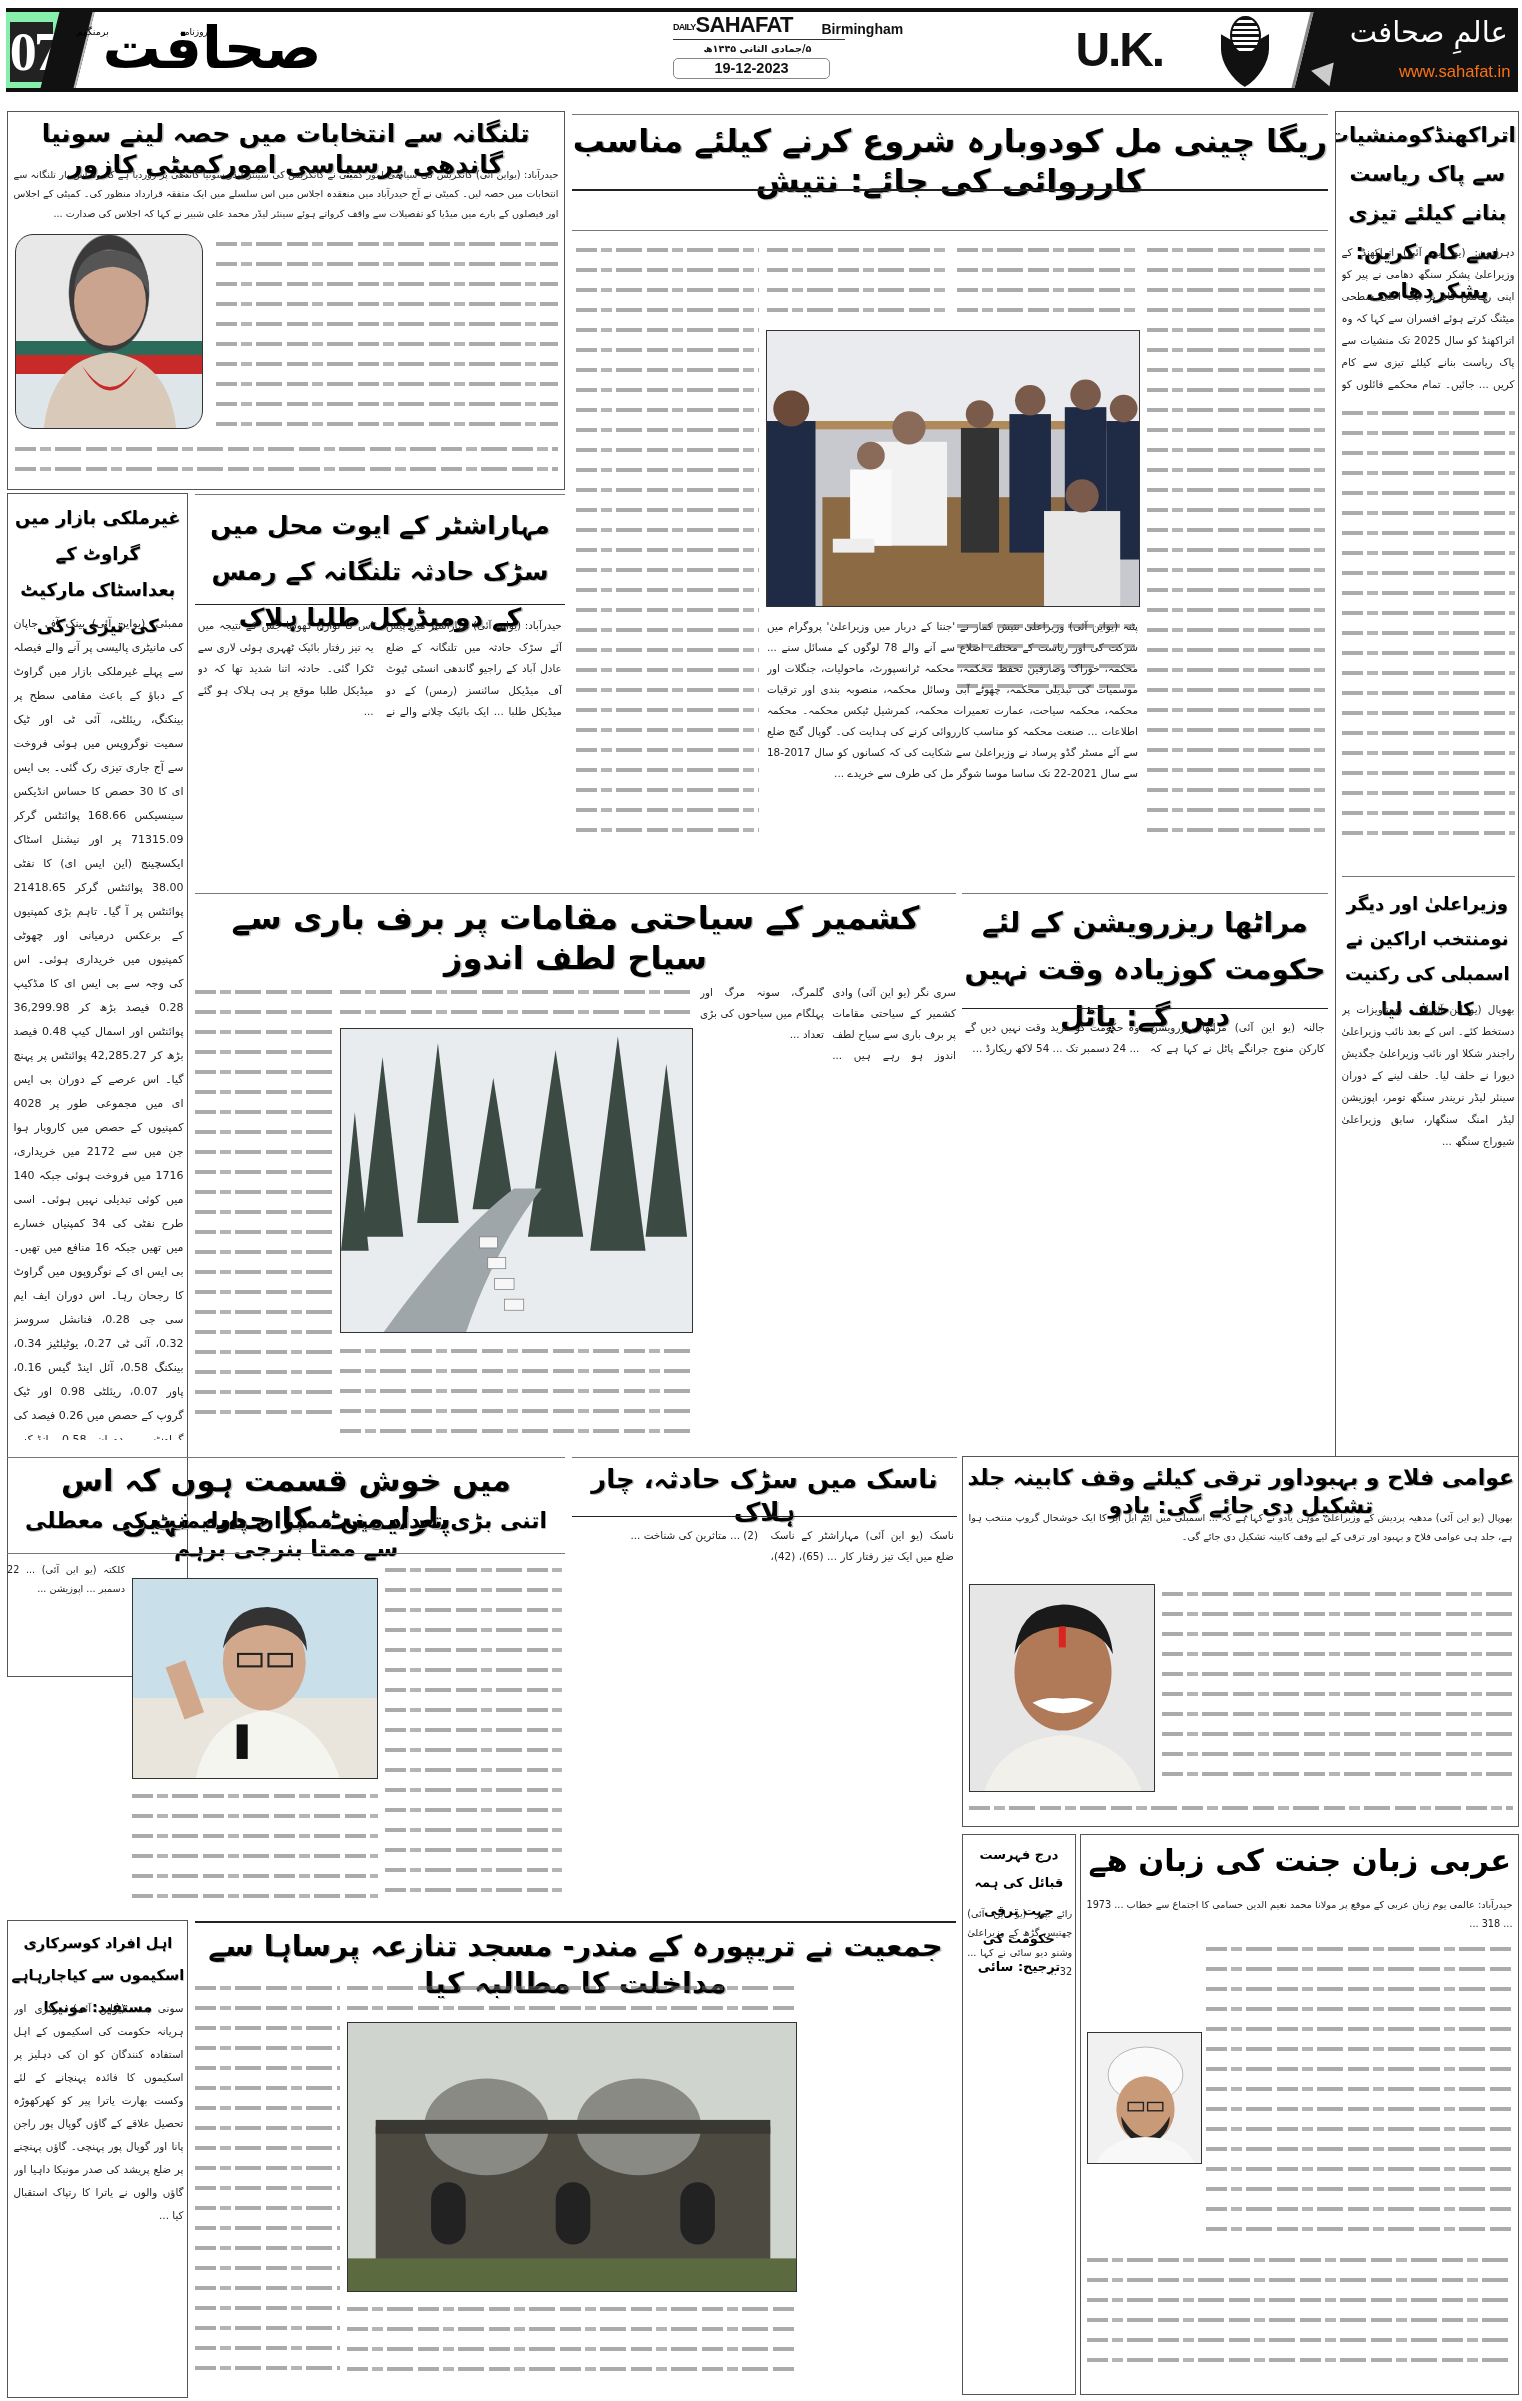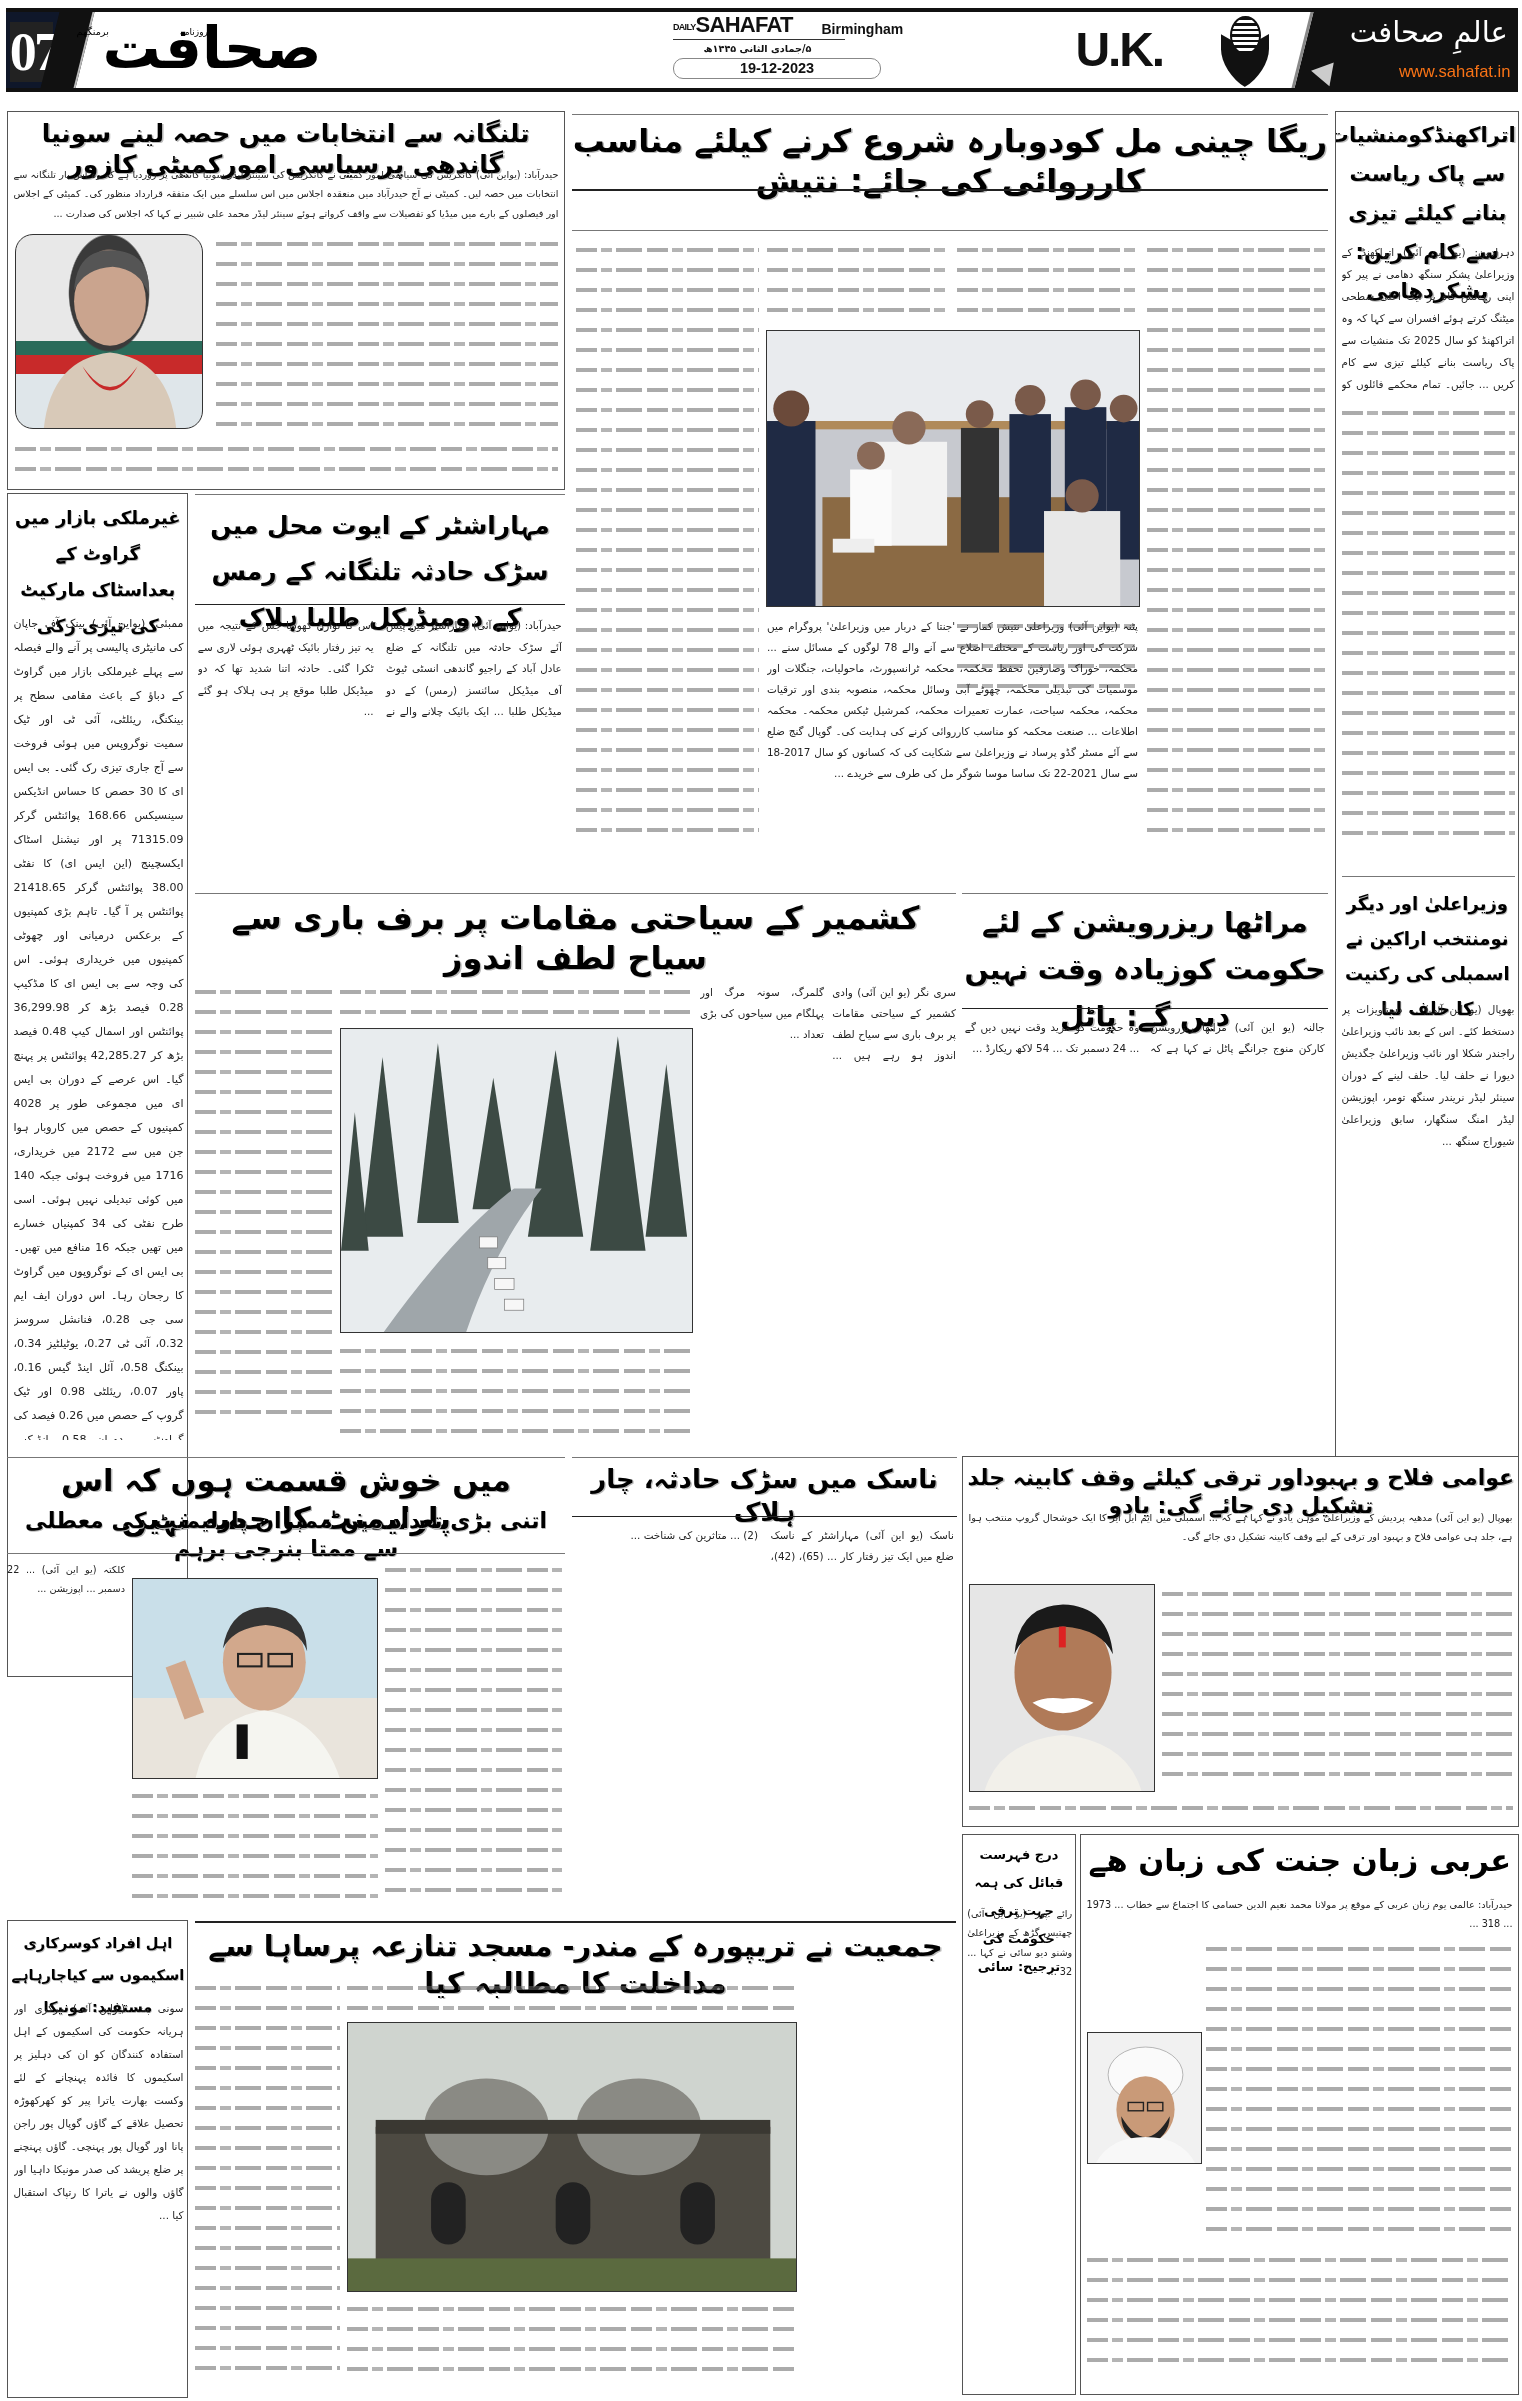--- a/index.html
+++ b/index.html
@@ -1,34 +1,34 @@
 <!DOCTYPE html>
 <html style="font-size:11px"><head>
 <meta charset="utf-8">
 <style>
   * { box-sizing: border-box; margin: 0; padding: 0; }
   html, body { width: 1523px; height: 2401px; background: #ffffff; overflow: hidden; }
   body { font-family: "DejaVu Sans", sans-serif; color: #111; position: relative; }
 
   
   .masthead { position: absolute; left: 5.5px; top: 8.3px; width: 1512px; height: 84px; border-top: 4.2px solid #111; border-bottom: 4.2px solid #111; background: #fff; }
-  .mh-left { position: absolute; left: 0; top: 0; width: 62px; height: 76px; background: #0f172a; }
+  .mh-left { position: absolute; left: 0; top: 0; width: 62px; height: 76px; background: #86efac; }
   .page-no { position: absolute; left: 4.2px; top: 9.7px; width: 43px; height: 60px; background: #222; color: #fff; font-family: "Liberation Serif", serif; font-size: 54px; font-weight: bold; line-height: 60px; text-align: center; letter-spacing: -2.8px; }
   .swoosh-l { position: absolute; left: 44px; top: 0; width: 35px; height: 76px; background: #111; transform: skewX(-14deg); border-right: 2.8px solid #bbb; }
   .logo-urdu { position: absolute; left: 97px; top: 1.4px; font-family: "DejaVu Sans", sans-serif; font-size: 58px; font-weight: bold; direction: rtl; line-height: 69px; color: #000; }
   .logo-sub { position: absolute; left: 69px; top: 12.5px; font-size: 9.7px; direction: rtl; color: #000; }
   .logo-sub2 { position: absolute; left: 147px; top: 25px; font-size: 9px; direction: rtl; color: #000; }
 
   .daily-box { position: absolute; left: 662px; top: 2.8px; width: 249px; height: 72px; }
   .daily-small { position: absolute; left: 5.5px; top: 7px; font-family: "Liberation Sans", sans-serif; font-size: 9px; font-weight: bold; letter-spacing: -0.7px; }
   .daily-big { position: absolute; left: 28px; top: -2.8px; font-family: "Liberation Sans", sans-serif; font-size: 22px; font-weight: bold; letter-spacing: -0.7px; }
   .daily-city { position: absolute; left: 154px; top: 5.5px; font-family: "Liberation Sans", sans-serif; font-size: 14px; font-weight: bold; }
   .daily-rule { position: absolute; left: 5.5px; top: 23.5px; width: 172px; height: 1.4px; background: #333; }
   .hijri { position: absolute; left: 36px; top: 28px; font-size: 9.7px; direction: rtl; font-weight: bold; }
-  .date-box { position: absolute; left: 5.5px; top: 43px; width: 208px; height: 21px; border: 1.4px solid #888; border-radius: 10px; font-family: "Liberation Sans", sans-serif; font-size: 14.5px; font-weight: bold; text-align: center; line-height: 18px; }
+  .date-box { position: absolute; left: 5.5px; top: 43px; width: 157px; height: 21px; border: 1.4px solid #888; border-radius: 5px; font-family: "Liberation Sans", sans-serif; font-size: 14.5px; font-weight: bold; text-align: center; line-height: 18px; }
 
   .uk { position: absolute; left: 1070px; top: 2.8px; font-family: "Liberation Sans", sans-serif; font-size: 48px; font-weight: bold; letter-spacing: -2.1px; line-height: 69px; }
   .globe { position: absolute; left: 1215px; top: 4.2px; width: 48px; height: 69px; }
   .mh-right { position: absolute; left: 1288px; top: 0; width: 224px; height: 76px; background: #111; color: #fff; }
   .mh-right .swoosh-r { position: absolute; left: -11px; top: 0; width: 21px; height: 76px; background: #fff; transform: skewX(-14deg); border-right: 3.5px solid #888; }
   .alam { position: absolute; right: 9.7px; top: 2.8px; font-size: 29px; direction: rtl; color: #fff; font-weight: normal; }
   .site { position: absolute; right: 7px; top: 50px; font-family: "Liberation Sans", sans-serif; font-size: 16.6px; color: #f97316; }
   .arrow-r { position: absolute; left: 21px; top: 48px; width: 0; height: 0; border-left: 12.5px solid transparent; border-right: 12.5px solid transparent; border-bottom: 21px solid #ccc; transform: rotate(40deg); }
 
   

